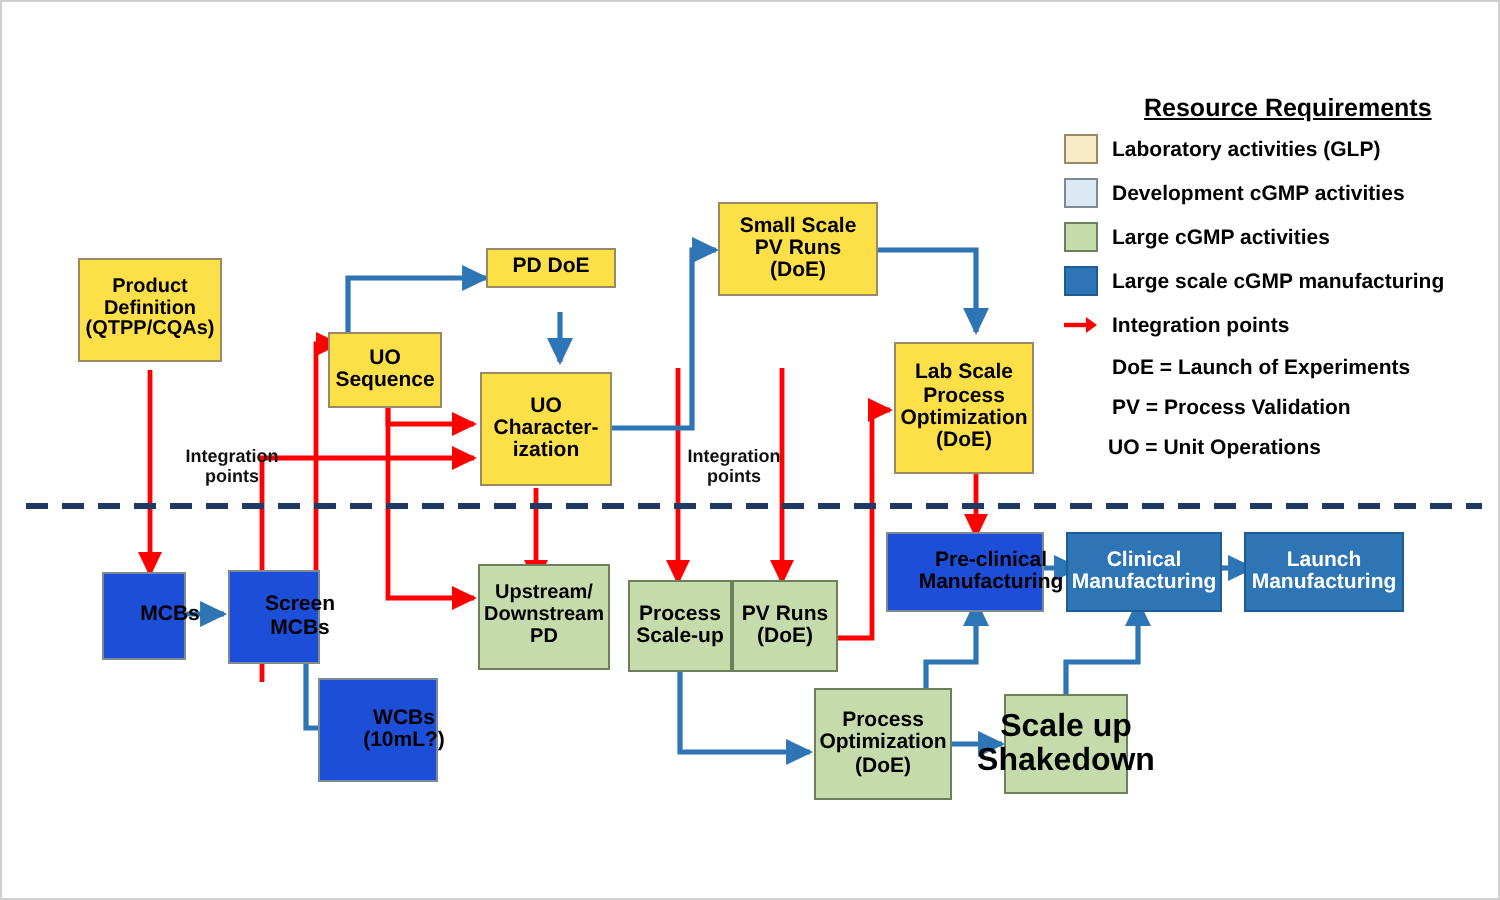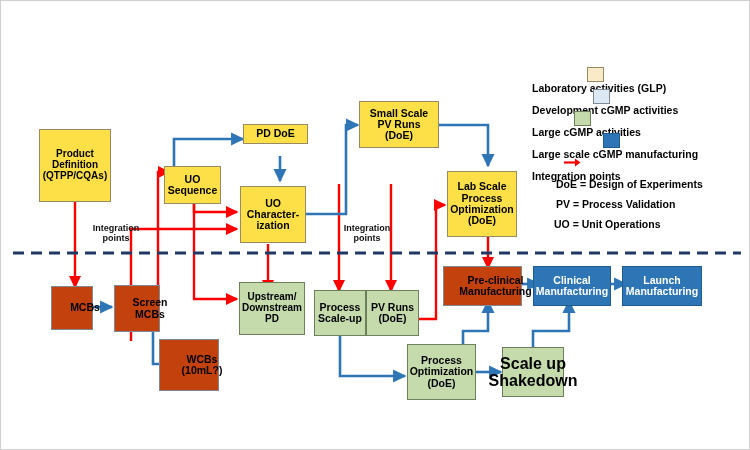--- a/index.html
+++ b/index.html
@@ -1,24 +1,24 @@
 <!DOCTYPE html>
 <html><head>
 <meta charset="utf-8">
 <style>
   html,body{margin:0;padding:0;background:#ffffff;}
   body{font-family:"Liberation Sans", sans-serif;}
   #stage{position:relative;width:750px;height:450px;background:#ffffff;overflow:hidden;border:1px solid #cfcfcf;box-sizing:border-box;}
   .node{position:absolute;box-sizing:border-box;display:flex;align-items:center;justify-content:center;text-align:center;font-weight:bold;line-height:1.08;color:#000;border:1px solid #808080;padding:1px 2px;}
   .n-cream{background:#fde047;border-color:#9a8a63;}
-  .n-ltblue{background:#c2410c;border-color:#7d8a96;padding-left:28px;}
+  .n-ltblue{background:#1d4ed8;border-color:#7d8a96;padding-left:28px;}
   .n-green{background:#C5DBAB;border-color:#6e7f5c;}
   .n-dkblue{background:#2E75B6;border-color:#1f5c92;color:#ffffff;}
   .legend-title{position:absolute;font-weight:bold;text-decoration:underline;color:#000;}
-  .legend-row{position:absolute;display:flex;align-items:center;flex-direction:column;}
+  .legend-row{position:absolute;display:flex;align-items:center;}
   .sw{width:17px;height:15px;border:1px solid #808080;box-sizing:border-box;margin-right:7px;flex:none;}
   .sw-cream{background:#FAEBC8;border-color:#9a8a63;}
   .sw-ltblue{background:#DCE9F5;border-color:#7d8a96;}
   .sw-green{background:#C5DBAB;border-color:#6e7f5c;}
   .sw-dkblue{background:#2E75B6;border-color:#1f5c92;}
   .legend-txt{font-weight:bold;font-size:10.5px;color:#000;white-space:nowrap;}
   .legend-note{position:absolute;font-weight:bold;font-size:10.5px;color:#000;white-space:nowrap;}
   .ipt{position:absolute;font-weight:bold;font-size:9px;color:#111;text-align:center;line-height:1.15;white-space:pre-line;}
   svg.lay{position:absolute;left:0;top:0;width:750px;height:450px;pointer-events:none;}
 </style>
@@ -62,21 +62,21 @@
       <path d="M462,355 L462,330 L487,330 L487,300"></path>
       <path d="M472,371 L500,371"></path>
       <path d="M532,371 L532,330 L568,330 L568,300"></path>
       <path d="M521,283 L538,283"></path>
       <path d="M609,283 L625,283"></path>
     </g>
 
     <line x1="12" y1="252" x2="740" y2="252" stroke="#1F3864" stroke-width="3" stroke-dasharray="11,7"></line>
   </svg>
 
-  <div class="node n-cream" style="left:38px;top:128px;width:72px;height:73px;font-size:10px;">
+  <div class="node n-cream" style="left:38px;top:128px;width:72px;height:52px;font-size:10px;">
     <span style="white-space:pre-line">Product
 Definition
 (QTPP/CQAs)</span>
   </div>
 
   <div class="node n-cream" style="left:163px;top:165px;width:57px;height:38px;font-size:10.5px;">
     <span style="white-space:pre-line">UO
 Sequence</span>
   </div>
 
@@ -156,20 +156,21 @@
   <div class="node n-dkblue" style="left:621px;top:265px;width:80px;height:40px;font-size:10.5px;">
     <span style="white-space:pre-line">Launch
 Manufacturing</span>
   </div>
 
   <div class="ipt" style="left:80px;top:222px;width:70px;">Integration
 points</div>
   <div class="ipt" style="left:330px;top:222px;width:72px;">Integration
 points</div>
 
+  <div class="legend-title" style="left:571px;top:46px;font-size:12.5px;">Resource Requirements</div>
 
   <div class="legend-row" style="left:531px;top:66px;">
     <span class="sw sw-cream"></span>
     <span class="legend-txt">Laboratory activities (GLP)</span>
   </div>
 
   <div class="legend-row" style="left:531px;top:88px;">
     <span class="sw sw-ltblue"></span>
     <span class="legend-txt">Development  cGMP activities</span>
   </div>
@@ -187,17 +188,17 @@
   <div class="legend-row" style="left:531px;top:154px;">
     <span style="width:17px;height:15px;margin-right:7px;flex:none;display:flex;align-items:center;">
       <svg width="17" height="15" viewBox="0 0 17 15">
         <path d="M0,7.5 L12,7.5" stroke="#FF0000" stroke-width="2.2" fill="none"></path>
         <path d="M11,3.5 L16.5,7.5 L11,11.5 z" fill="#FF0000"></path>
       </svg>
     </span>
     <span class="legend-txt">Integration points</span>
   </div>
 
-  <div class="legend-note" style="left:555px;top:177px;">DoE = Design of Experiments</div>
+  <div class="legend-note" style="left:555px;top:177px;">DoE = Launch of Experiments</div>
   <div class="legend-note" style="left:555px;top:197px;">PV = Process Validation</div>
   <div class="legend-note" style="left:553px;top:217px;">UO = Unit Operations</div>
 
 </div>
 
 </body></html>

